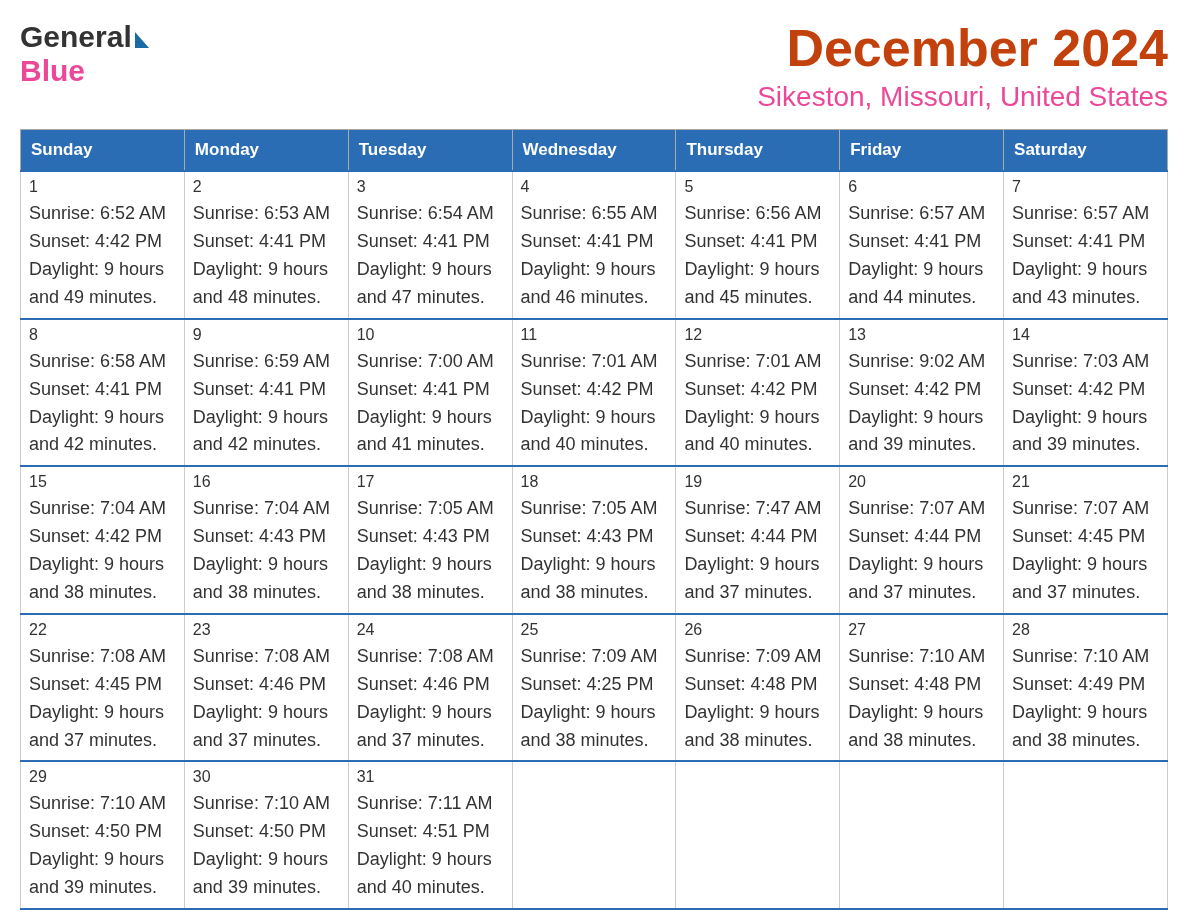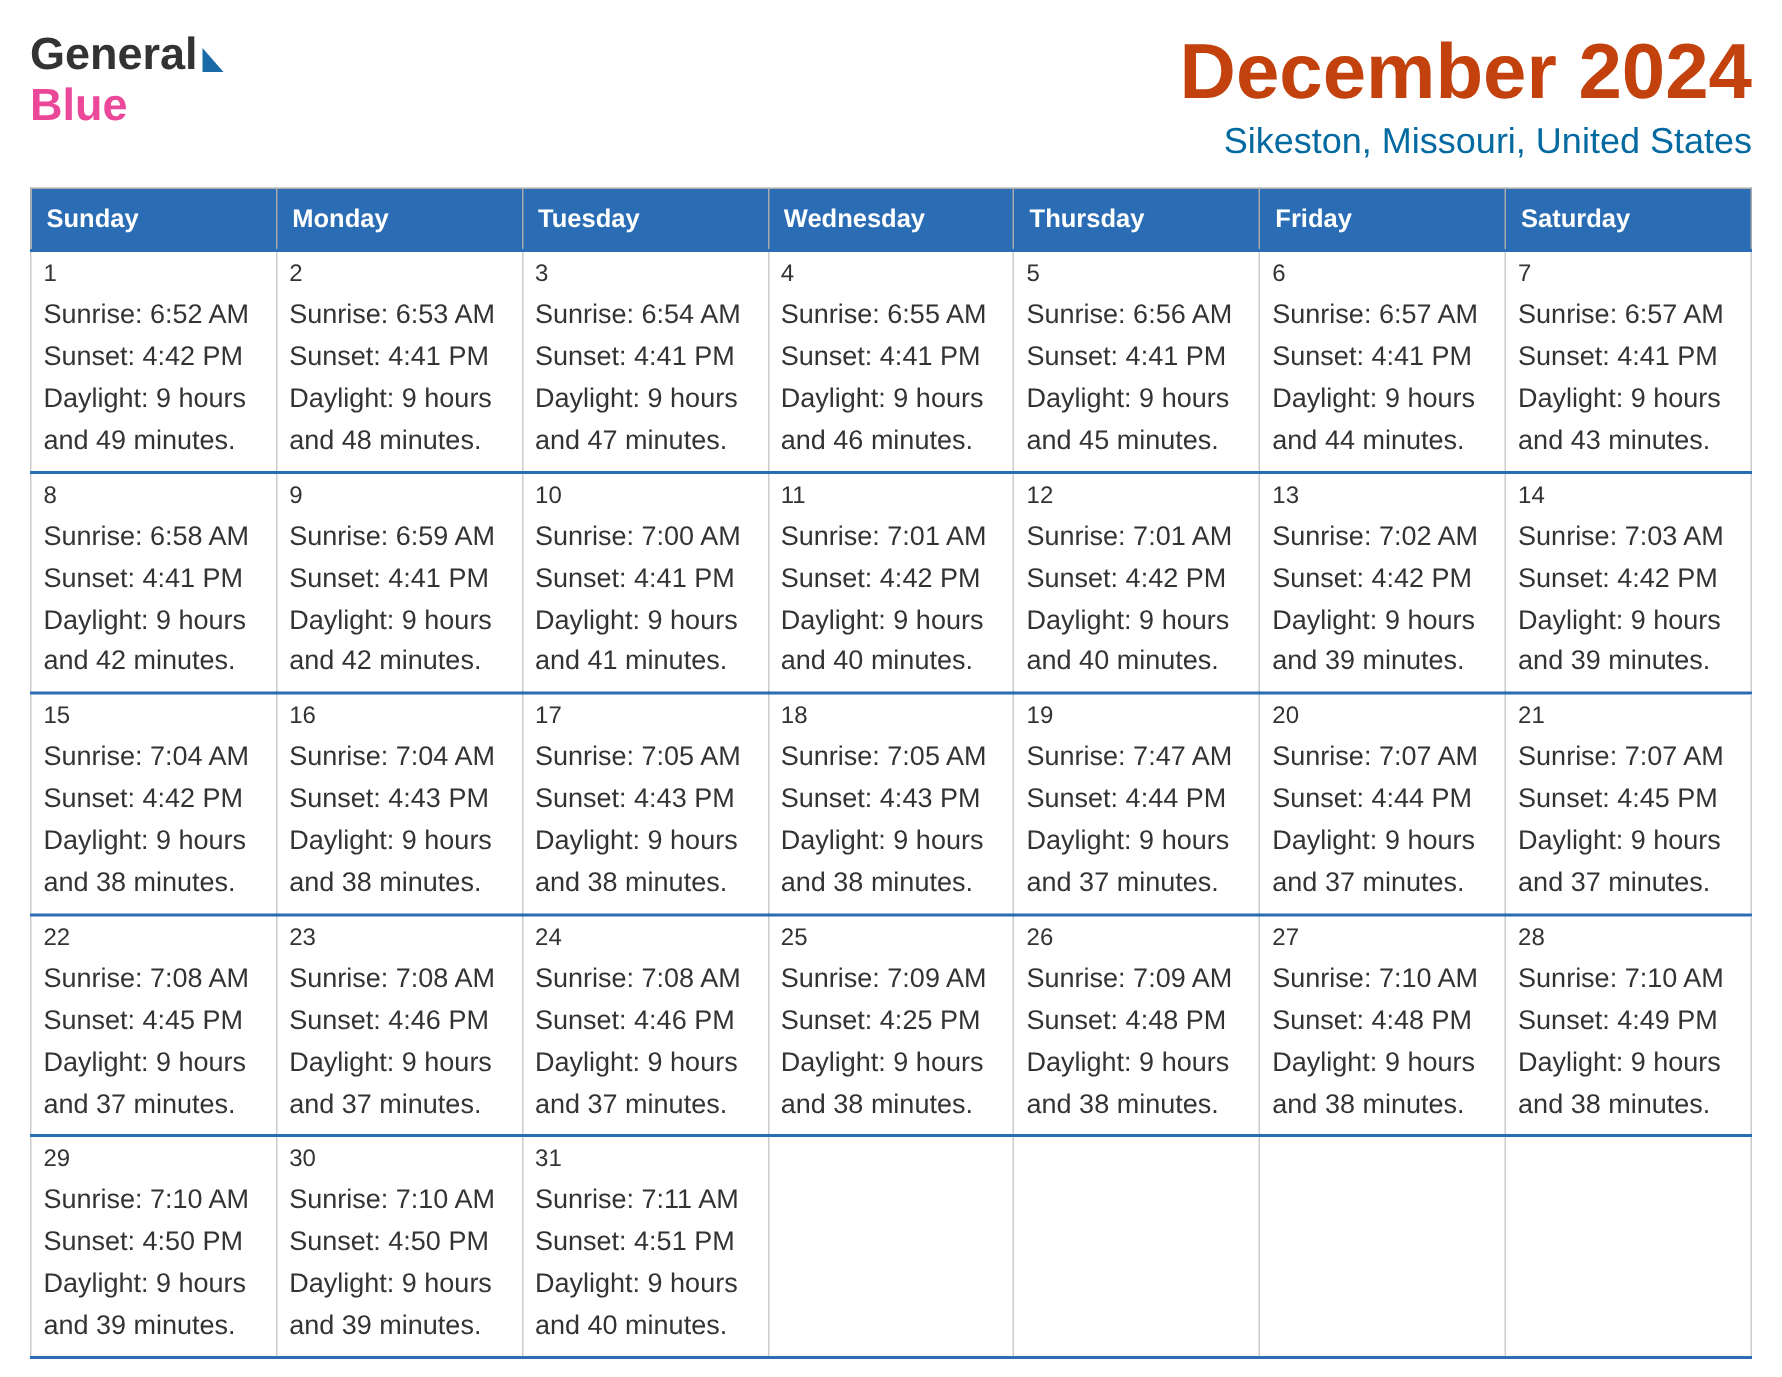--- a/index.html
+++ b/index.html
@@ -24,22 +24,22 @@
     .title-area {
       text-align: right;
     }
     .month-title {
       font-size: 52px;
       font-weight: bold;
       color: #c2410c;
       line-height: 1.1;
     }
     .location {
-      font-size: 24px;
-      color: #0369a1;
+      font-size: 28px;
+      color: #ec4899;
       margin-top: 4px;
     }
     .calendar {
       width: 100%;
       border-collapse: collapse;
       border: 1px solid #aaa;
     }
     .calendar th {
       background-color: #2a6db5;
       color: #fff;
@@ -234,21 +234,21 @@
         <div class="day-info">
           <span>Sunrise: 7:01 AM</span><br>
           <span>Sunset: 4:42 PM</span><br>
           <span>Daylight: 9 hours</span><br>
           <span>and 40 minutes.</span>
         </div>
       </td>
         <td>
         <span class="day-num">13</span>
         <div class="day-info">
-          <span>Sunrise: 7:02 AM</span><br>
+          <span>Sunrise: 9:02 AM</span><br>
           <span>Sunset: 4:42 PM</span><br>
           <span>Daylight: 9 hours</span><br>
           <span>and 39 minutes.</span>
         </div>
       </td>
         <td>
         <span class="day-num">14</span>
         <div class="day-info">
           <span>Sunrise: 7:03 AM</span><br>
           <span>Sunset: 4:42 PM</span><br>

